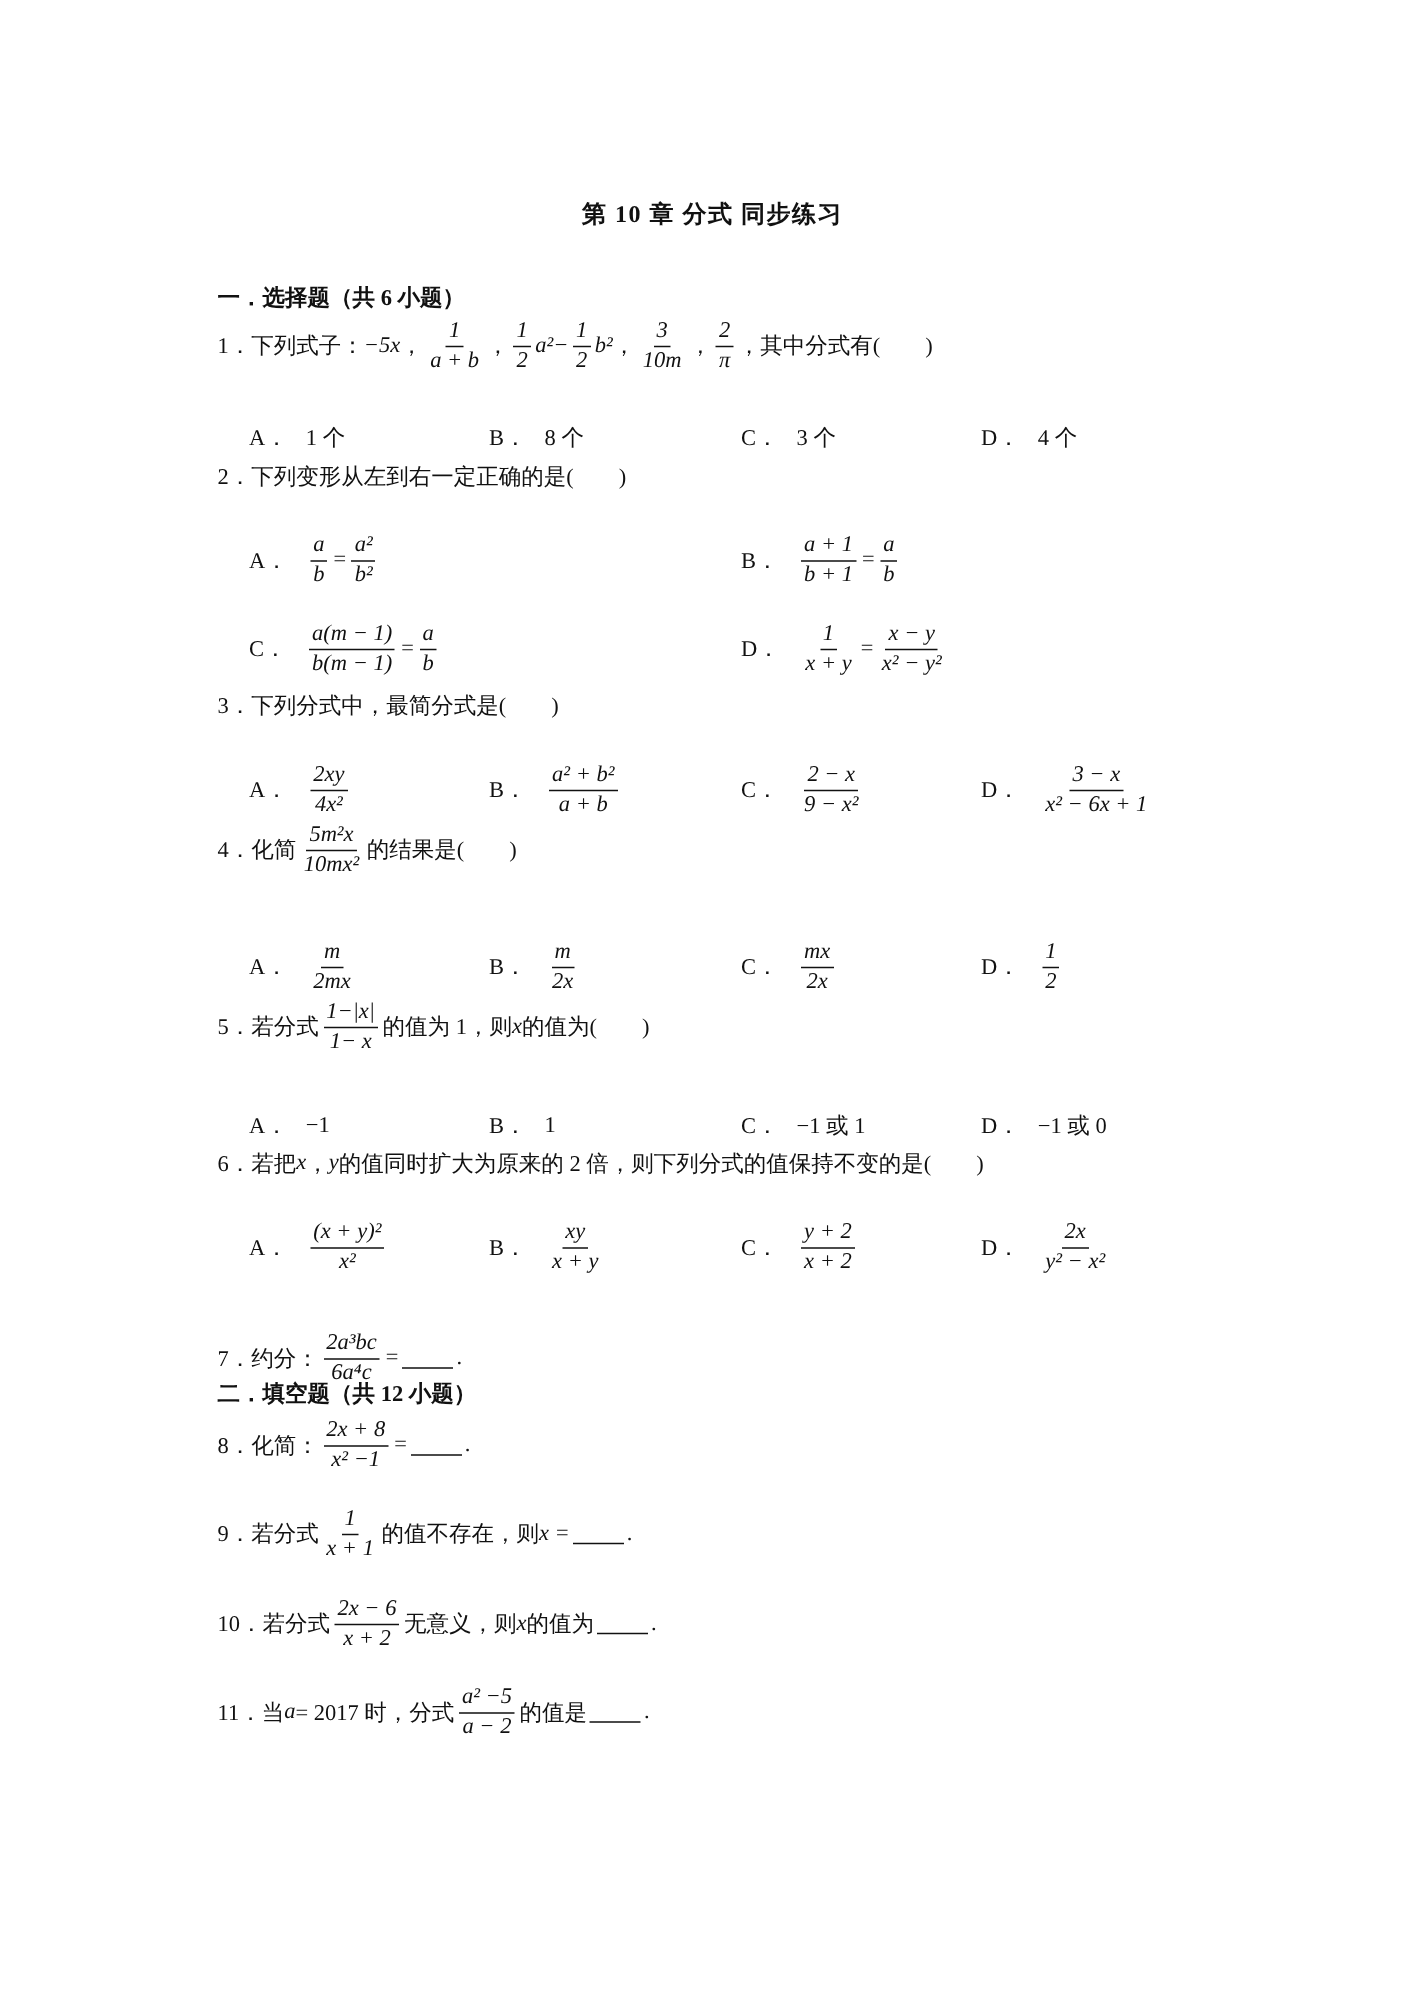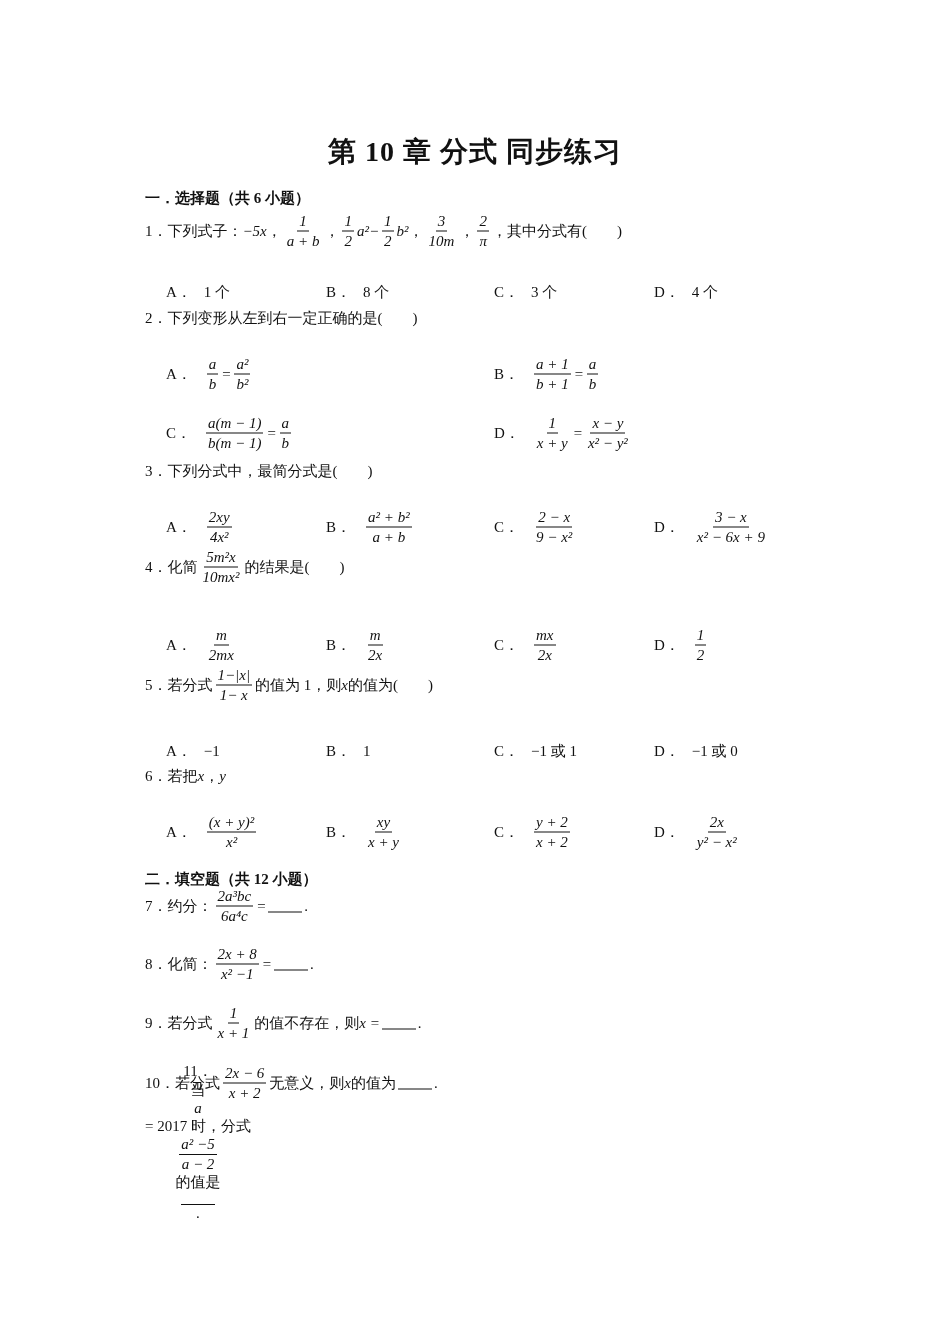--- a/index.html
+++ b/index.html
@@ -1,19 +1,19 @@
 <!DOCTYPE html>
 <html><head>
 <meta charset="utf-8">
 <style>
   html, body { margin: 0; padding: 0; background: #ffffff; }
   body { width: 950px; height: 1344px; position: relative; overflow: hidden;
          font-family: "Liberation Serif", "DejaVu Serif", serif; color: #111; }
   .title { position: absolute; top: 133px; left: 0; width: 950px; text-align: center;
-           font-size: 28px; font-weight: bold; letter-spacing: 1px; }
+           font-size: 16px; font-weight: bold; letter-spacing: 1px; }
   .section { position: absolute; left: 145px; font-size: 15px; font-weight: bold; }
   .q { position: absolute; left: 145px; font-size: 15px; display: flex; align-items: center; white-space: nowrap; }
   .opts { position: absolute; left: 166px; font-size: 15px; }
   .opt { position: absolute; top: 0; display: flex; align-items: center; white-space: nowrap; transform: translateY(-50%); }
   .opt .lbl { margin-right: 12px; }
   .frac { display: inline-flex; flex-direction: column; align-items: center; vertical-align: middle;
           margin: 0 3px; font-family: "Liberation Serif", serif; font-style: italic; font-size: 15px; line-height: 17px; }
   .frac .num { padding: 0 2px 1px 2px; border-bottom: 1px solid #111; }
   .frac .den { padding: 1px 2px 0 2px; }
   .m { font-style: italic; font-family: "Liberation Serif", serif; }
@@ -157,21 +157,21 @@
       <span class="lbl">C．</span>
       <span class="frac">
         <span class="num">2 − x</span>
         <span class="den">9 − x²</span>
       </span>
     </span>
     <span class="opt" style="left: 488px; top: 527px;">
       <span class="lbl">D．</span>
       <span class="frac">
         <span class="num">3 − x</span>
-        <span class="den">x² − 6x + 9</span>
+        <span class="den">x² − 6x + 1</span>
       </span>
     </span>
   </div>
 
 <div class="q" style="top: 567px; transform: translateY(-50%);">
     <span class="txt">4．</span>
     <span class="txt">化简</span>
     <span class="frac">
       <span class="num">5m²x</span>
       <span class="den">10mx²</span>
@@ -238,20 +238,21 @@
       <span class="txt">−1 或 0</span>
     </span>
   </div>
 
 <div class="q" style="top: 776px; transform: translateY(-50%);">
     <span class="txt">6．</span>
     <span class="txt">若把</span>
     <span class="m">x</span>
     <span class="txt">，</span>
     <span class="m">y</span>
+    <span class="txt">的值同时扩大为原来的 2 倍，则下列分式的值保持不变的是(　　)</span>
   </div>
 <div class="opts" style="top: 0px;">
     <span class="opt" style="left: 0px; top: 832px;">
       <span class="lbl">A．</span>
       <span class="frac">
         <span class="num">(x + y)²</span>
         <span class="den">x²</span>
       </span>
     </span>
     <span class="opt" style="left: 160px; top: 832px;">
@@ -270,21 +271,21 @@
     </span>
     <span class="opt" style="left: 488px; top: 832px;">
       <span class="lbl">D．</span>
       <span class="frac">
         <span class="num">2x</span>
         <span class="den">y² − x²</span>
       </span>
     </span>
   </div>
 
-<div class="section" style="top:870px">二．填空题（共 12 小题）</div>
+<div class="section" style="top:920px">二．填空题（共 12 小题）</div>
 
 <div class="q" style="top: 906px; transform: translateY(-50%);">
     <span class="txt">7．</span>
     <span class="txt">约分：</span>
     <span class="frac">
       <span class="num">2a³bc</span>
       <span class="den">6a⁴c</span>
     </span>
     <span class="m">=</span>
     <span class="blank"></span>
@@ -319,21 +320,21 @@
     <span class="frac">
       <span class="num">2x − 6</span>
       <span class="den">x + 2</span>
     </span>
     <span class="txt">无意义，则</span>
     <span class="m">x</span>
     <span class="txt">的值为</span>
     <span class="blank"></span>
     <span class="txt">.</span>
   </div>
-<div class="q" style="top: 1142px; transform: translateY(-50%); flex-direction: column;">
+<div class="q" style="top: 1142px; transform: translateY(-50%);">
     <span class="txt">11．</span>
     <span class="txt">当</span>
     <span class="m">a</span>
     <span class="txt">= 2017 时，分式</span>
     <span class="frac">
       <span class="num">a² −5</span>
       <span class="den">a − 2</span>
     </span>
     <span class="txt">的值是</span>
     <span class="blank"></span>

